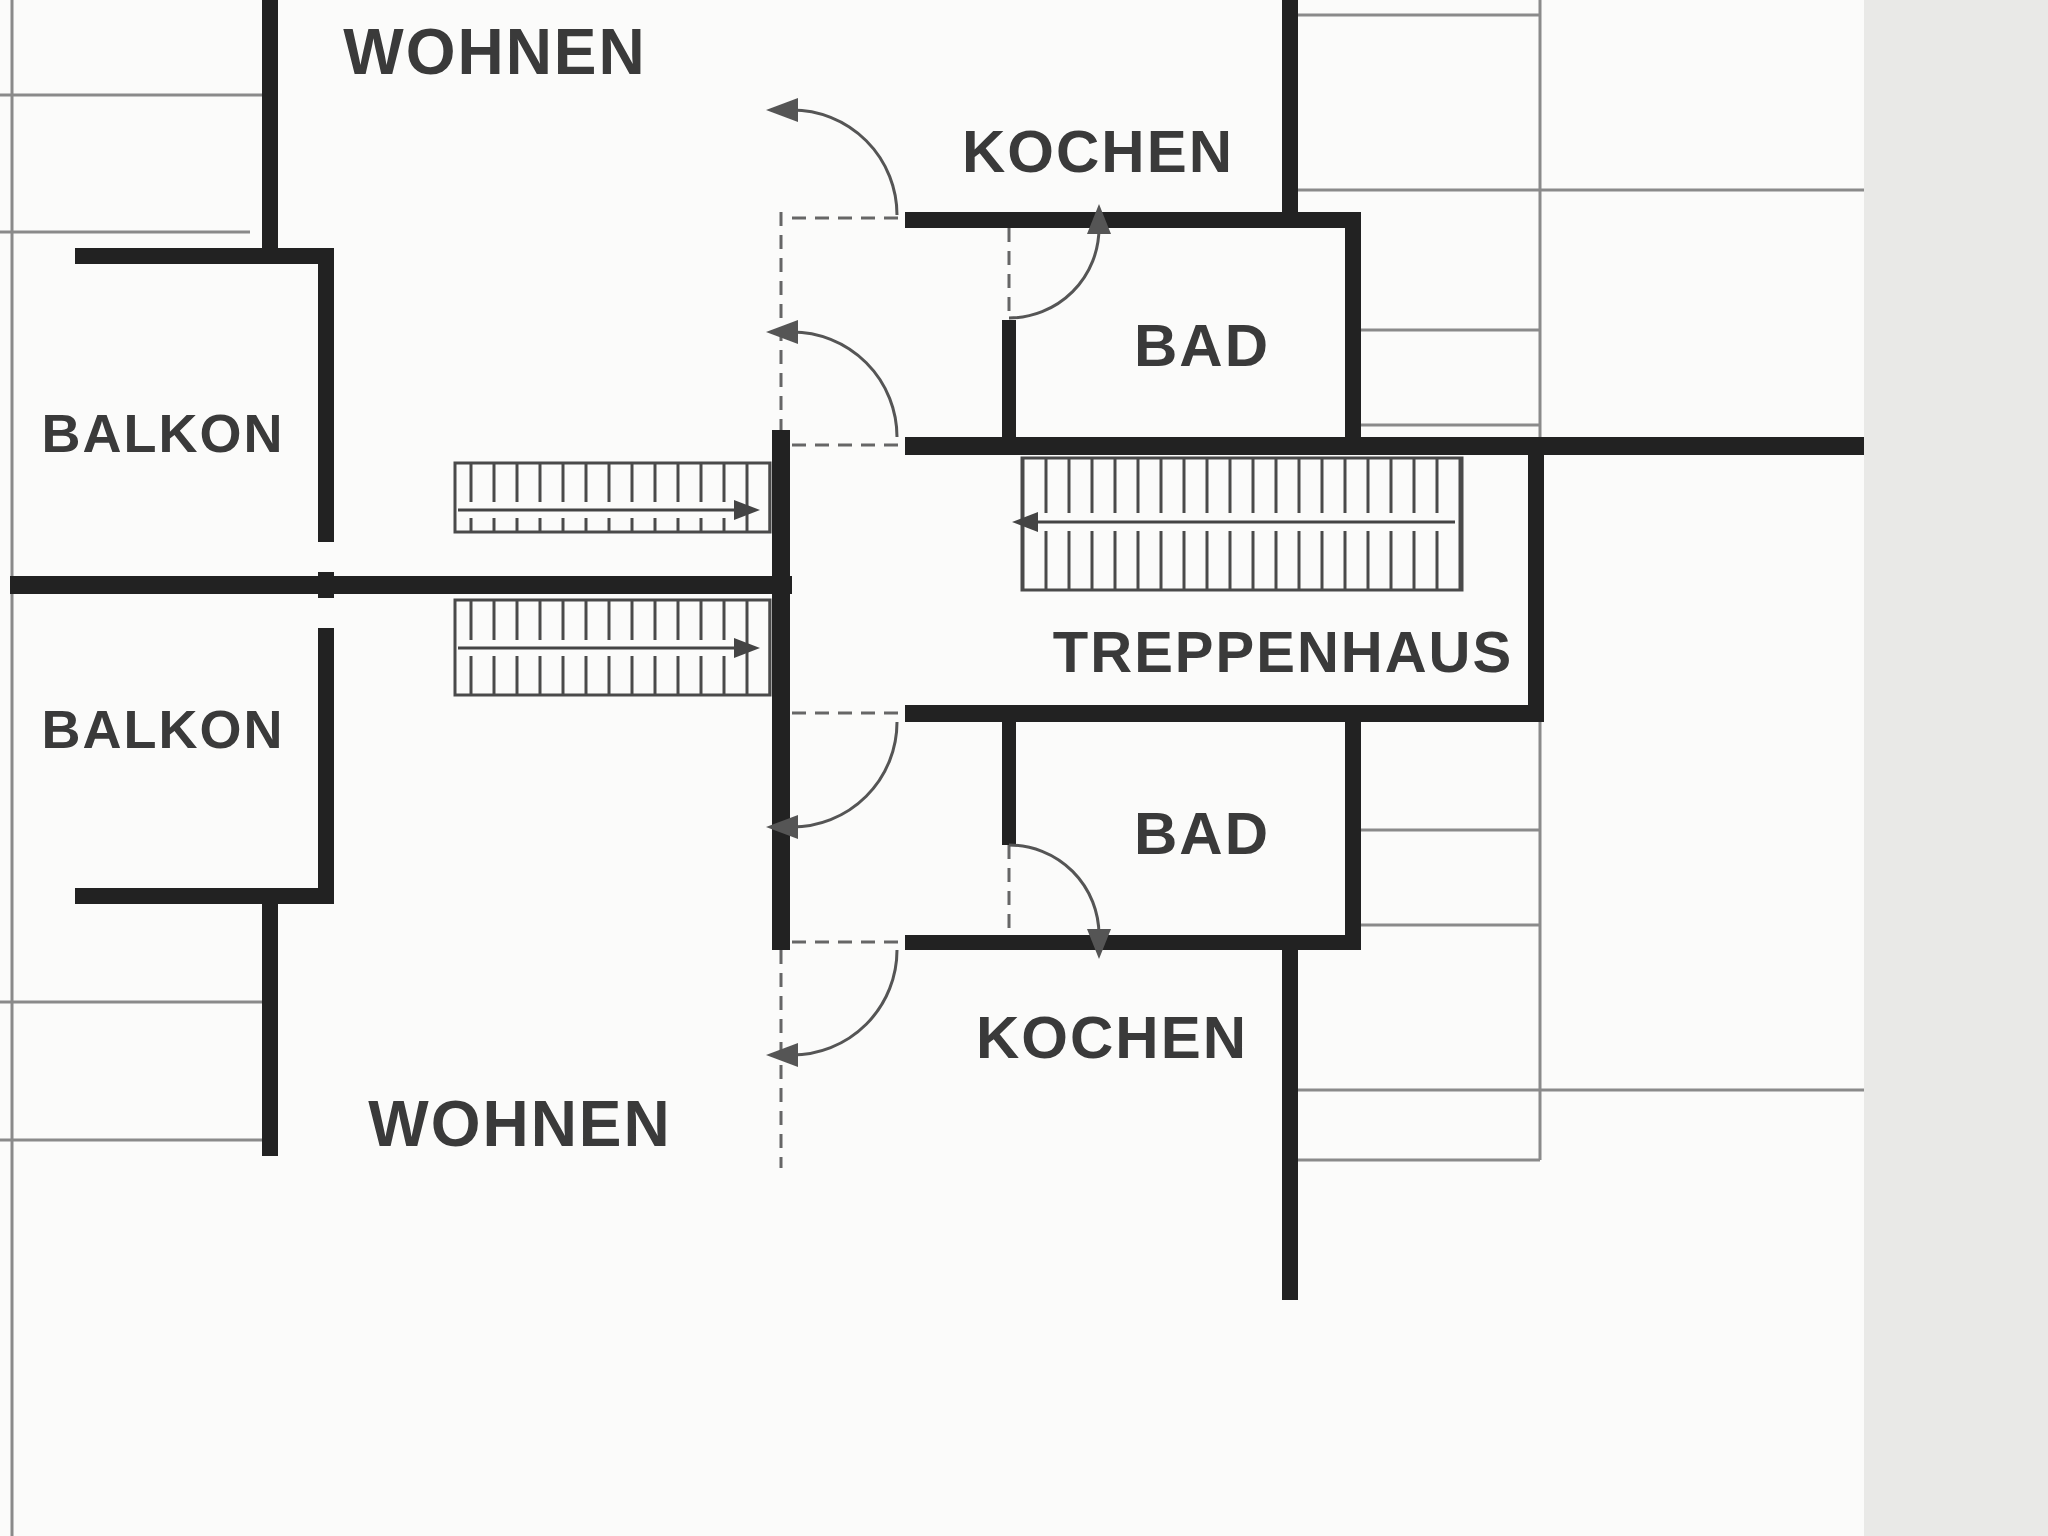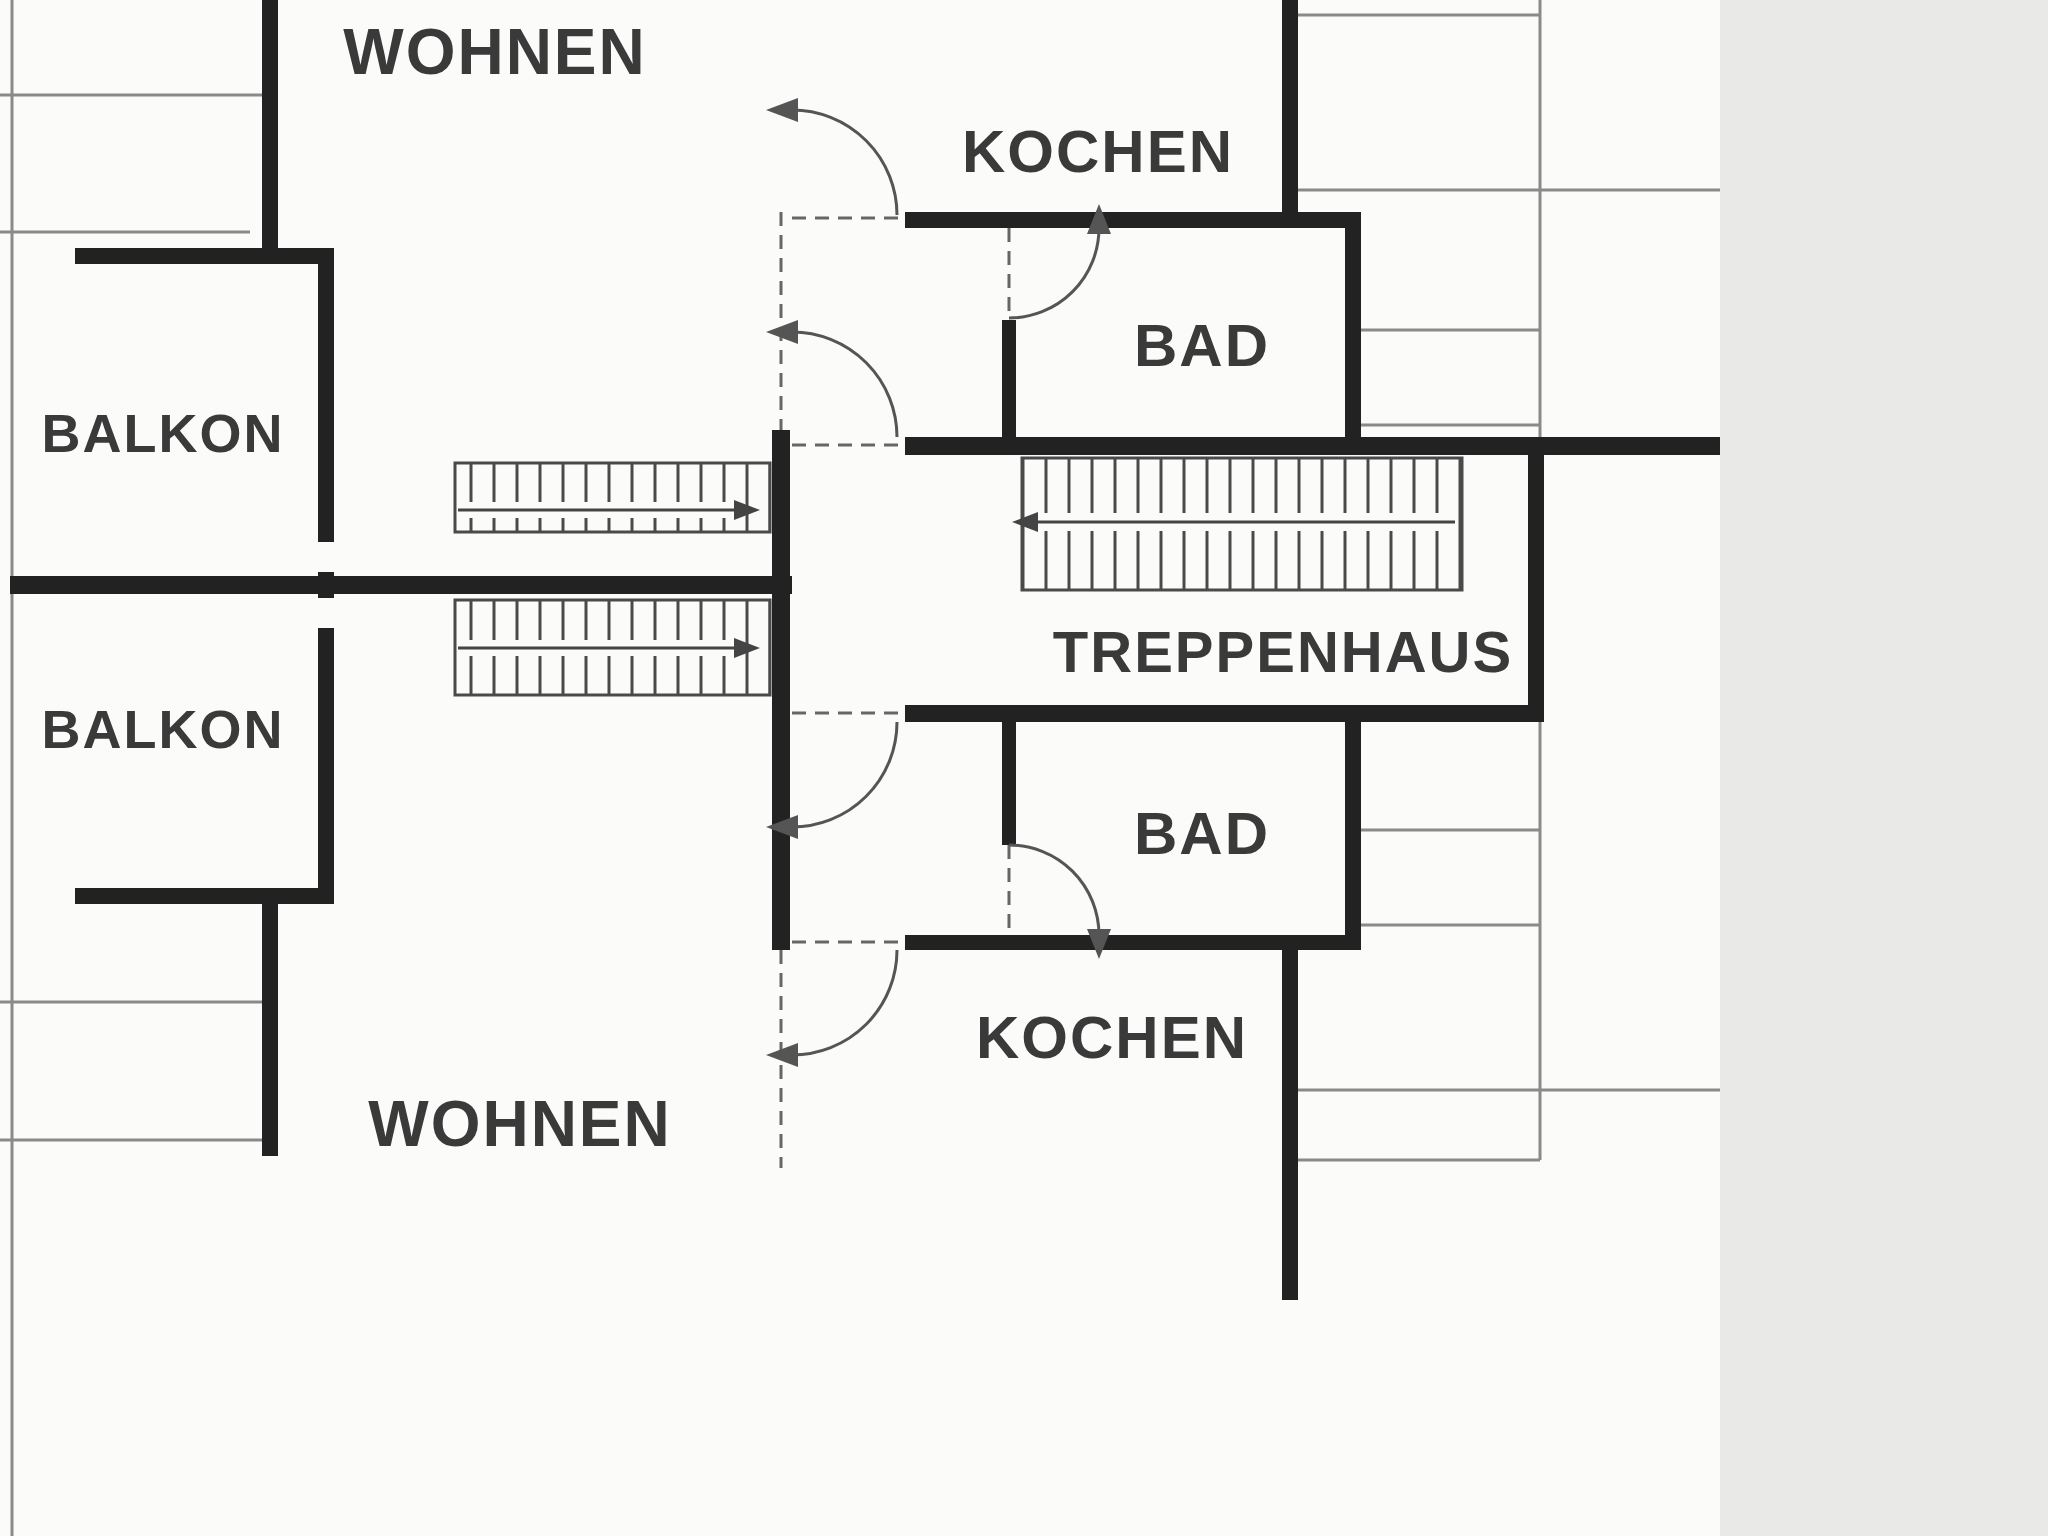--- a/index.html
+++ b/index.html
@@ -1,18 +1,18 @@
 <!DOCTYPE html>
 <html><head>
 <meta charset="utf-8">
 <style>
   html,body{margin:0;padding:0;background:#e9e9e7;}
   .canvas{
     position:relative;
-    width:1720px;
+    width:1864px;
     height:1536px;
     background:#fbfbfa;
     overflow:hidden;
     font-family:"Liberation Sans", sans-serif;
   }
   svg{position:absolute;inset:0;display:block;}
   text.room-label{
     font-family:"Liberation Sans", sans-serif;
     font-weight:bold;
     fill:#3a3a3a;

